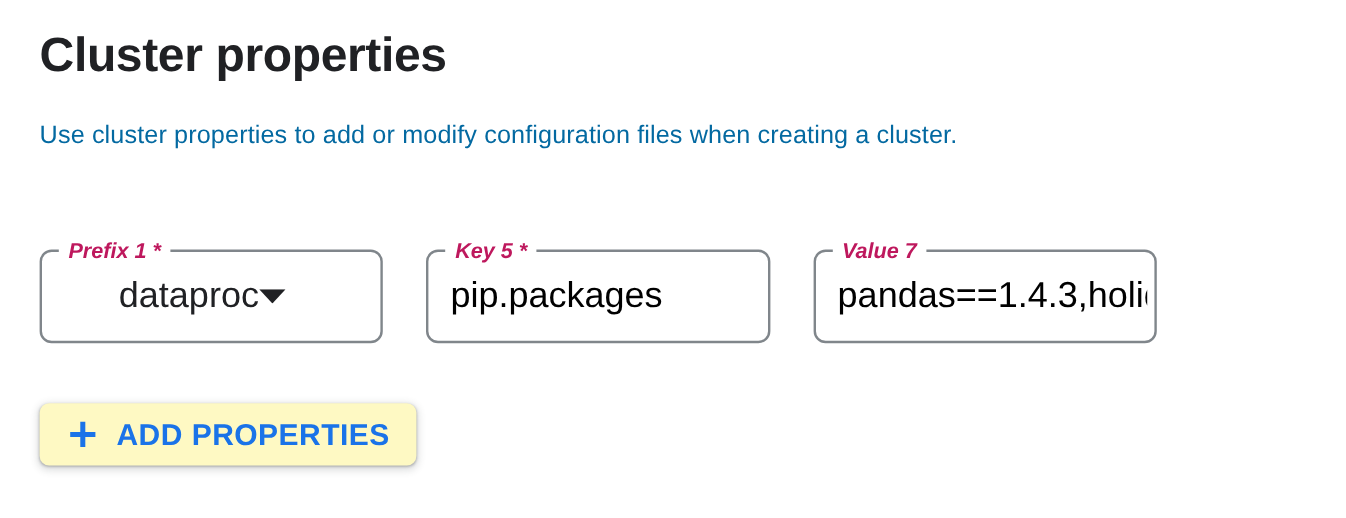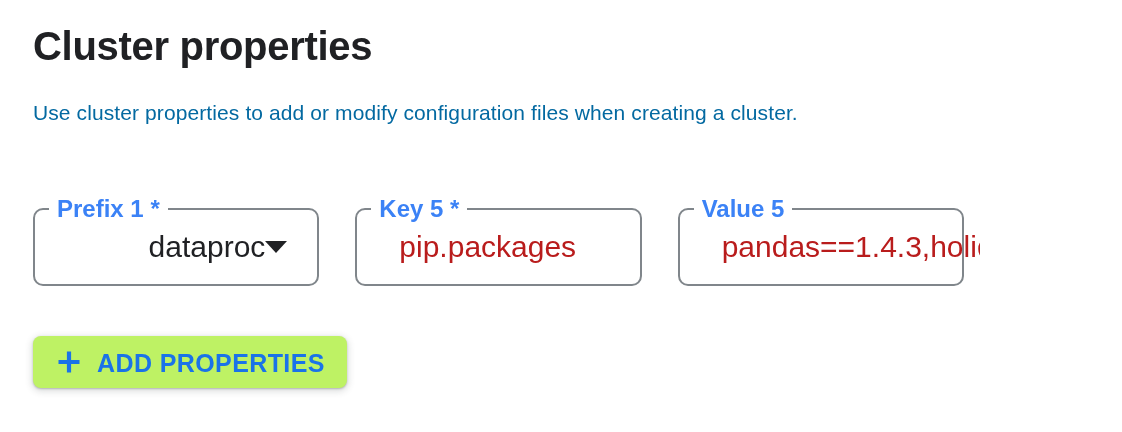--- a/index.html
+++ b/index.html
@@ -37,30 +37,31 @@
     border: 2px solid #80868b;
     border-radius: 10px;
     background: #ffffff;
   }
   .field-label {
     position: absolute;
     top: -13px;
     left: 14px;
     background: #ffffff;
     padding: 0 8px;
-    font-size: 24px;
+    font-size: 18px;
     font-weight: bold;
-    color: #3b82f6;
+    color: #be185d;
     line-height: 24px;
     white-space: nowrap;
+    font-style: italic;
   }
   .select-row {
     display: flex;
     align-items: center;
-    justify-content: flex-end;
+    justify-content: flex-start;
     height: 100%;
     padding: 0 30px 0 20px;
     cursor: pointer;
     margin-left: 44px;
   }
   .select-value {
     font-size: 30px;
     color: #202124;
   }
   .dropdown-arrow { display: block; }
@@ -68,32 +69,31 @@
   .field input {
     width: 100%;
     height: 100%;
     border: none;
     outline: none;
     background: transparent;
     border-radius: 10px;
     padding: 0 6px 0 18px;
     font-family: "Liberation Sans", sans-serif;
     font-size: 30px;
-    color: #b91c1c;
-    margin-left: 24px;
+    color: #000000;
   }
 
   .add-button {
     margin-top: 50px;
     height: 52px;
     display: inline-flex;
     align-items: center;
     gap: 14px;
     padding: 0 22px 0 22px;
-    background: #bef264;
+    background: #fef9c3;
     border: none;
     border-radius: 8px;
     box-shadow: 0 1px 2px rgba(60,64,67,0.30), 0 2px 6px 2px rgba(60,64,67,0.15);
     cursor: pointer;
   }
   .add-button-label {
     font-size: 25px;
     font-weight: bold;
     letter-spacing: 0.4px;
     color: #1a73e8;
@@ -124,21 +124,21 @@
         </span>
       </div>
     </div>
 
     <div class="field">
       <span class="field-label">Key 5 *</span>
       <input type="text" value="pip.packages" style="">
     </div>
 
     <div class="field">
-      <span class="field-label">Value 5</span>
+      <span class="field-label">Value 7</span>
       <input type="text" value="pandas==1.4.3,holiday" style="">
     </div>
 
   </div>
 
   <button class="add-button">
     <span>
       <svg class="plus-icon-svg" width="28" height="28" viewBox="0 0 28 28">
         <path d="M14 3.5 V24.5 M3.5 14 H24.5" stroke="#1a73e8" stroke-width="4.2" fill="none"></path>
       </svg>

